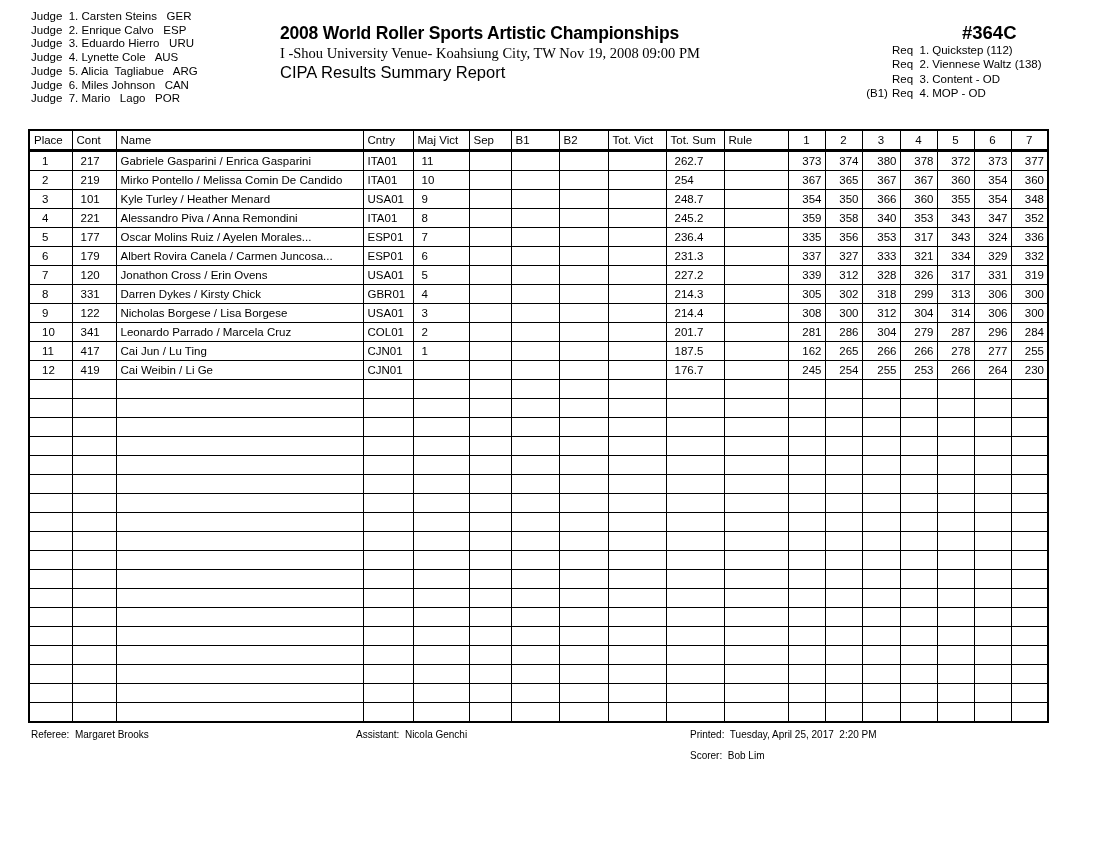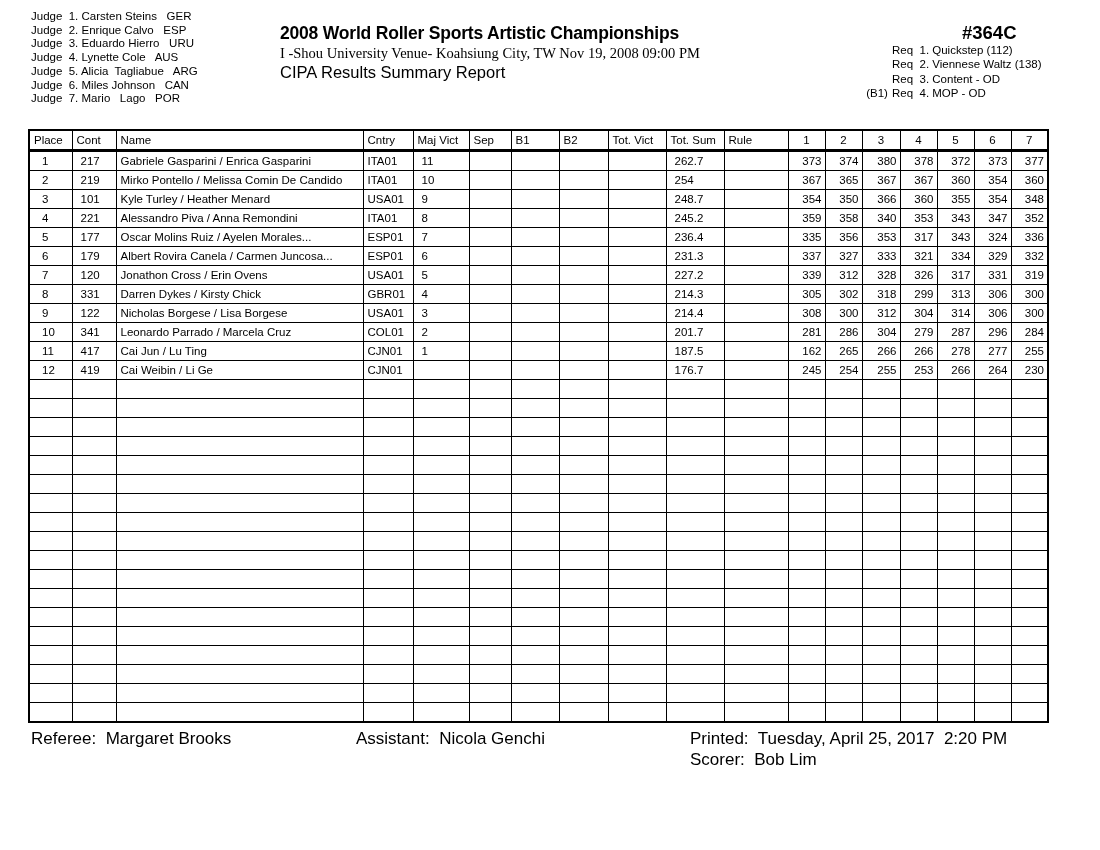--- a/index.html
+++ b/index.html
@@ -18,21 +18,21 @@
   table.results { position:absolute; left:28px; top:129px; border-collapse:collapse; table-layout:fixed; font-size:11.5px; }
   table.results td, table.results th { border:1px solid #000; height:18px; padding:0 0 0 4px; white-space:nowrap; overflow:hidden; font-weight:normal; text-align:left; }
   table.results th { height:18px; border-bottom:3px solid #000; }
   table.results { border:2px solid #000;padding-left:12px; }
   td.num, th.num { text-align:right !important; padding:0 3px 0 0 !important; }
   th.judgehdr { text-align:center !important; padding:0 !important; }
   td.place { padding-left:12px !important; }
   td.cont { padding-left:8px !important; }
   td.maj { padding-left:8px !important; }
   td.sum { padding-left:8px !important; }
-  .footer { position:absolute; font-size:17px; white-space:pre; }
+  .footer { position:absolute; font-size:10px; white-space:pre; }
 </style>
 </head>
 <body>
 
 <div class="judges" id="judges">
     <div class="judge-row"><span>Judge  1.</span> <span>Carsten Steins</span>   <span>GER</span></div>
     <div class="judge-row"><span>Judge  2.</span> <span>Enrique Calvo</span>   <span>ESP</span></div>
     <div class="judge-row"><span>Judge  3.</span> <span>Eduardo Hierro</span>   <span>URU</span></div>
     <div class="judge-row"><span>Judge  4.</span> <span>Lynette Cole</span>   <span>AUS</span></div>
     <div class="judge-row"><span>Judge  5.</span> <span>Alicia  Tagliabue</span>   <span>ARG</span></div>

